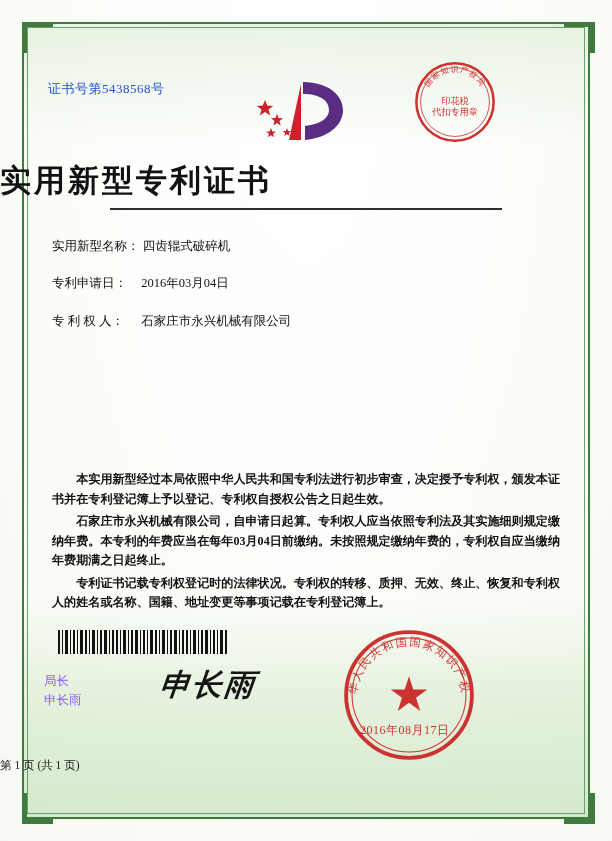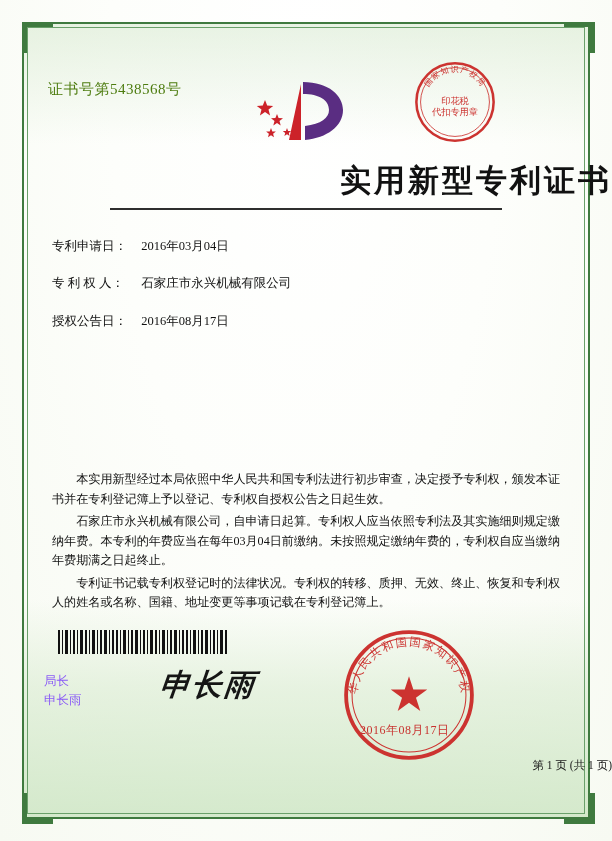--- a/index.html
+++ b/index.html
@@ -71,40 +71,40 @@
     width: 564px;
     height: 120px;
     background: linear-gradient(to bottom, rgba(205,228,196,0.45) 0%, rgba(205,228,196,0) 100%);
     pointer-events: none;
   }
 
   .cert-no {
     position: absolute;
     left: 48px;
     top: 80px;
-    font-size: 15px;
-    color: #4d7c0f;
+    font-size: 13px;
+    color: #1d4ed8;
     letter-spacing: 0.5px;
   }
 
   
   .logo {
     position: absolute;
     left: 243px;
     top: 78px;
     width: 120px;
     height: 68px;
   }
 
   .title {
     position: absolute;
     left: 0;
     top: 160px;
     width: 612px;
-    text-align: right;
+    text-align: left;
     font-size: 31px;
     font-weight: bold;
     letter-spacing: 3px;
     color: #111111;
     font-family: "DejaVu Serif", serif;
   }
   .title-rule {
     position: absolute;
     left: 110px;
     top: 208px;
@@ -136,20 +136,21 @@
 
   .body-text {
     position: absolute;
     left: 52px;
     top: 470px;
     width: 508px;
     font-size: 12.1px;
     line-height: 1.62;
     color: #111;
     text-align: justify;
+    font-weight: bold;
   }
   .body-text p {
     margin: 0 0 3px 0;
     text-indent: 2em;
   }
 
   
   .barcode {
     position: absolute;
     left: 58px;
@@ -202,21 +203,21 @@
     color: #c8322f;
     letter-spacing: 0.5px;
     font-family: "Liberation Serif", serif;
   }
 
   .footer {
     position: absolute;
     left: 0;
     top: 758px;
     width: 612px;
-    text-align: right;
+    text-align: left;
     font-size: 11.5px;
     color: #1a1a1a;
   }
   .seal-text-red { fill: #cc3330; }
 </style>
 </head>
 <body>
 
 <div class="page">
   <div class="page-bg"></div>
@@ -241,30 +242,30 @@
       <polygon points="28,50 29.3,53.4 32.9,53.6 30.1,55.8 31,59.3 28,57.3 25,59.3 25.9,55.8 23.1,53.6 26.7,53.4"></polygon>
       <polygon points="44,50 45.1,52.9 48.2,53.1 45.8,55 46.6,58 44,56.3 41.4,58 42.2,55 39.8,53.1 42.9,52.9"></polygon>
     </g>
   </svg>
 
   <div class="title">实用新型专利证书</div>
   <div class="title-rule"></div>
 
   <div class="fields">
     <div class="field-row">
+      <span class="field-label">实用新型名称：</span>
+      <span class="field-value">四齿辊式破碎机</span>
+    </div>
+    <div class="field-row">
       <span class="field-label">专利申请日：</span>
       <span class="field-value">2016年03月04日</span>
     </div>
     <div class="field-row">
       <span class="field-label">专 利 权 人：</span>
       <span class="field-value">石家庄市永兴机械有限公司</span>
-    </div>
-    <div class="field-row">
-      <span class="field-label">授权公告日：</span>
-      <span class="field-value">2016年08月17日</span>
     </div>
   </div>
 
   <div class="body-text">
     <p>本实用新型经过本局依照中华人民共和国专利法进行初步审查，决定授予专利权，颁发本证书并在专利登记簿上予以登记、专利权自授权公告之日起生效。</p>
     <p>石家庄市永兴机械有限公司，自申请日起算。专利权人应当依照专利法及其实施细则规定缴纳年费。本专利的年费应当在每年03月04日前缴纳。未按照规定缴纳年费的，专利权自应当缴纳年费期满之日起终止。</p>
     <p>专利证书记载专利权登记时的法律状况。专利权的转移、质押、无效、终止、恢复和专利权人的姓名或名称、国籍、地址变更等事项记载在专利登记簿上。</p>
   </div>
 
   <svg class="barcode" viewBox="0 0 170 24">

